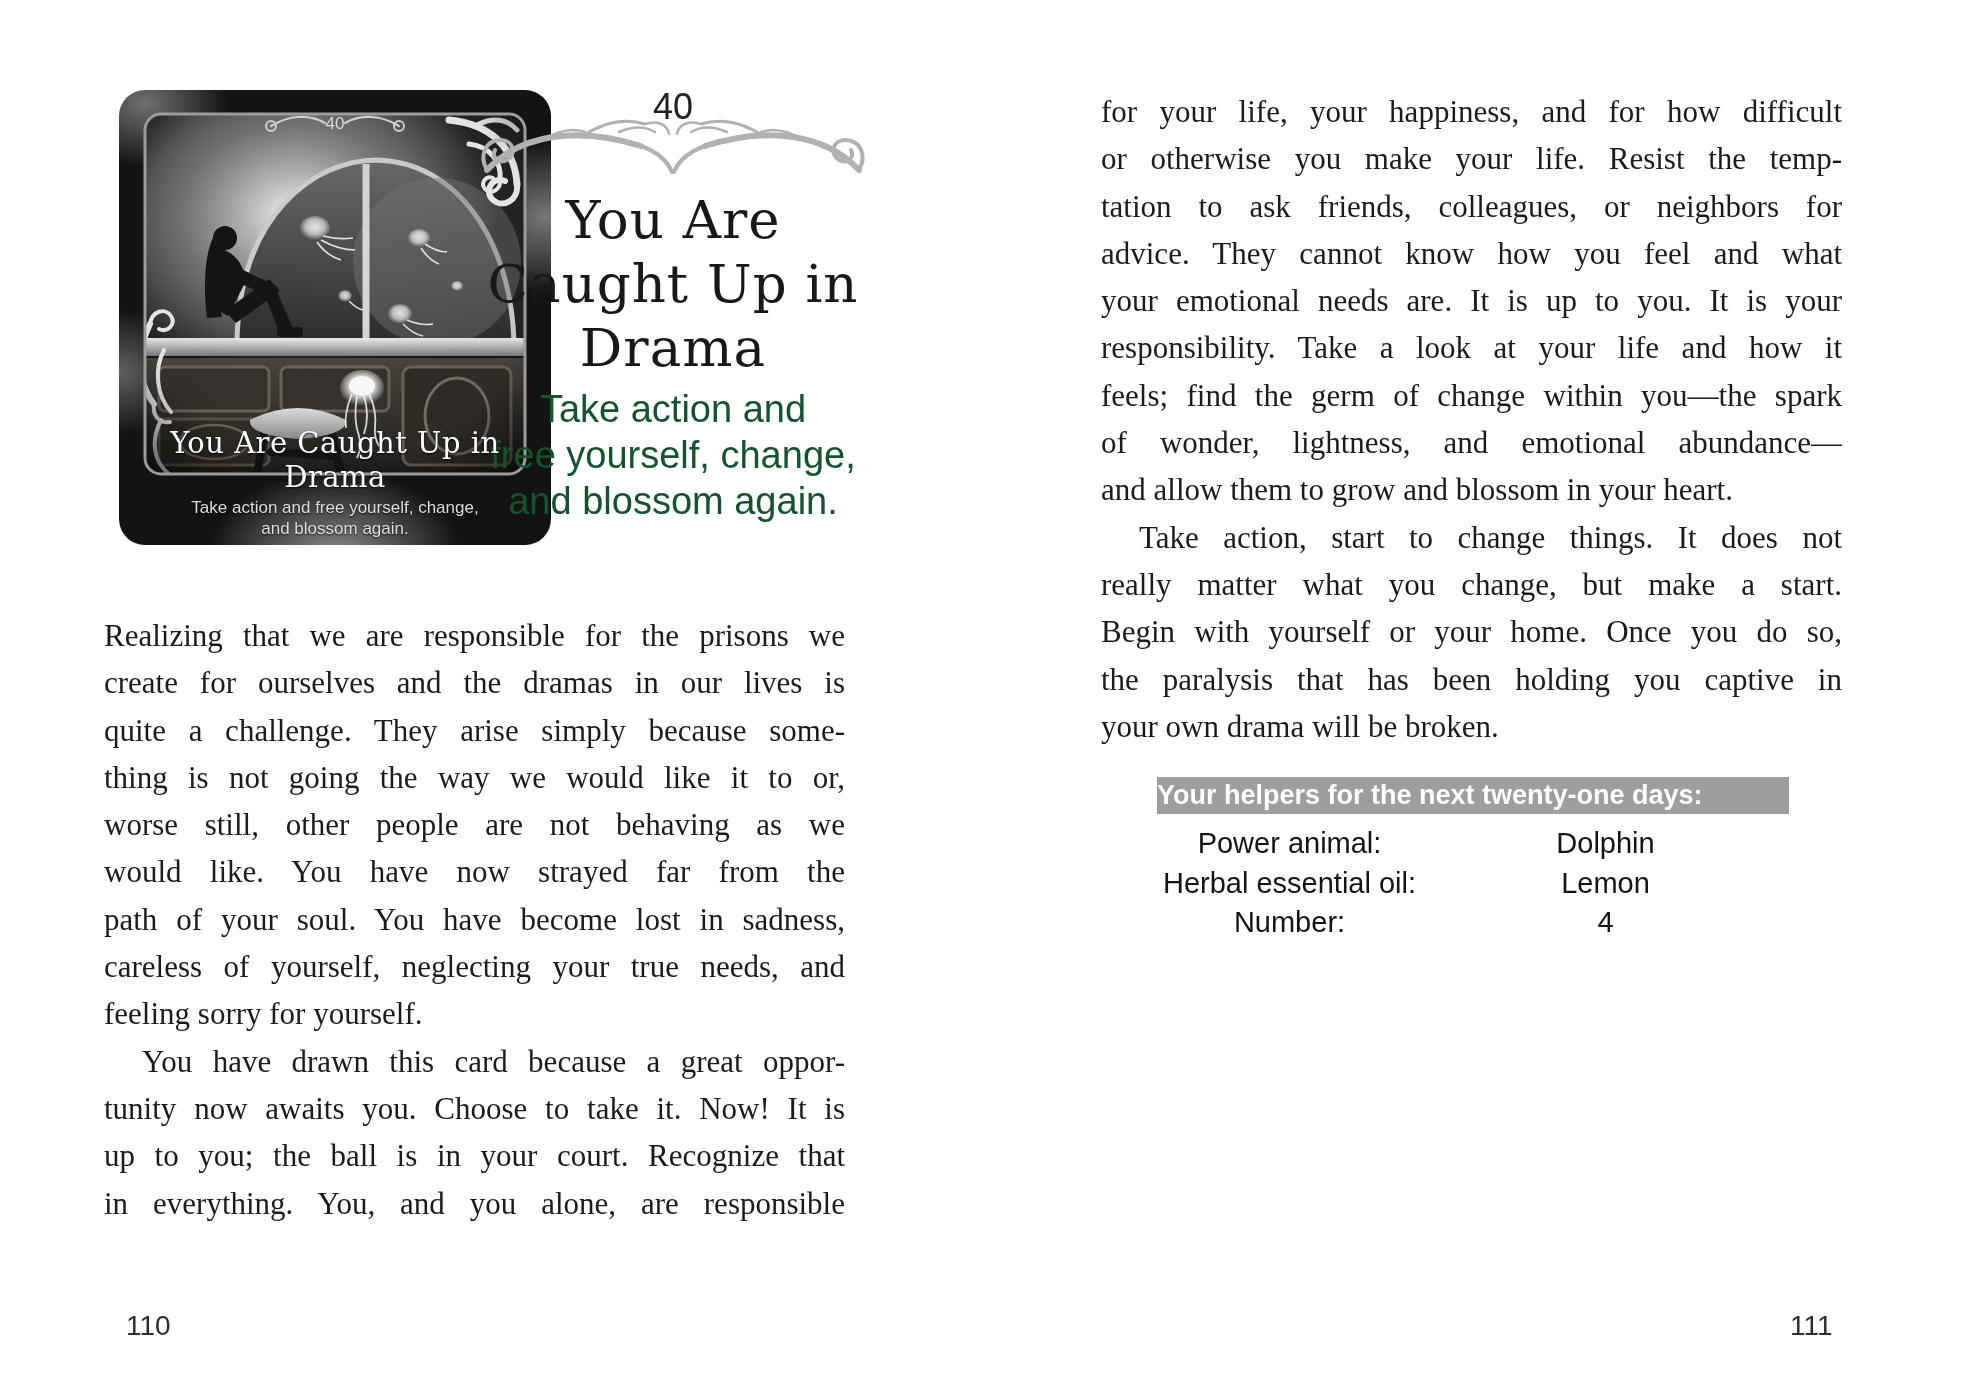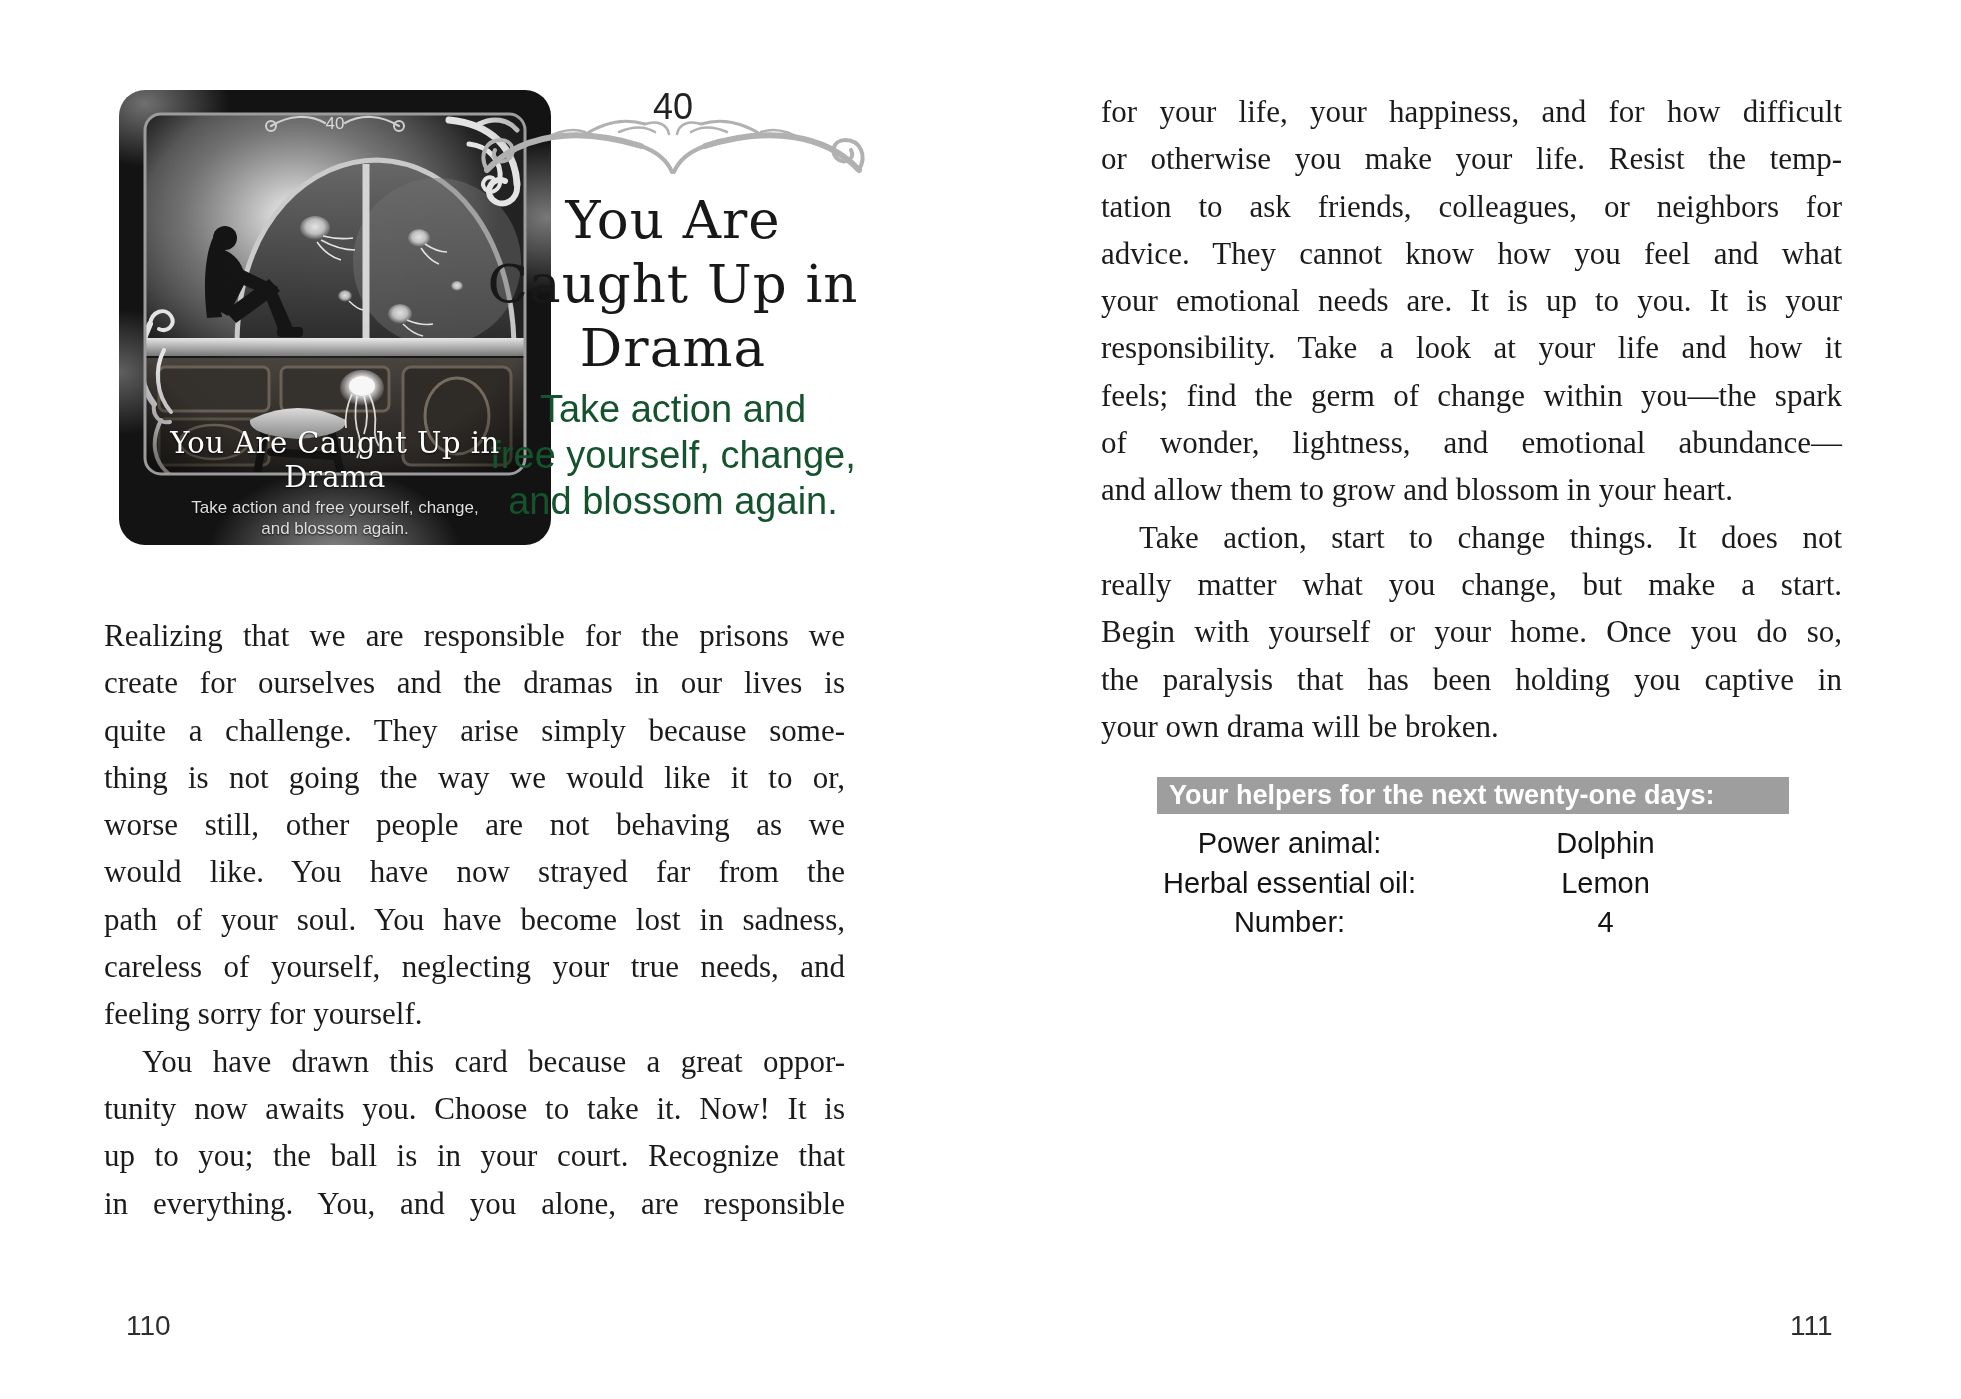--- a/index.html
+++ b/index.html
@@ -59,21 +59,21 @@
     font-size:31px;line-height:47.3px;
     text-align:justify;text-align-last:justify;
   }
   .bline.last{text-align-last:left;}
   .bline.indent{padding-left:38px;}
 
   
   .helpers{position:absolute;left:1157px;top:777px;width:632px;font-family:"Liberation Sans", sans-serif;}
   .helpers-bar{
     background:#9e9e9e;color:#ffffff;font-weight:bold;
-    font-size:27px;height:37px;line-height:37px;padding-left:12px;box-sizing:border-box;
+    font-size:27px;height:37px;line-height:37px;box-sizing:border-box;
   }
   .helper-rows{margin-top:10px;text-align:center;}
   .helper-row{display:flex;font-size:29px;line-height:39.5px;color:#141414;}
   .helper-label{width:265px;flex:none;}
   .helper-value{flex:1;}
 
   
   .page-num{
     position:absolute;top:1310px;
     font-family:"Liberation Sans", sans-serif;font-size:28px;color:#2e2e2e;

